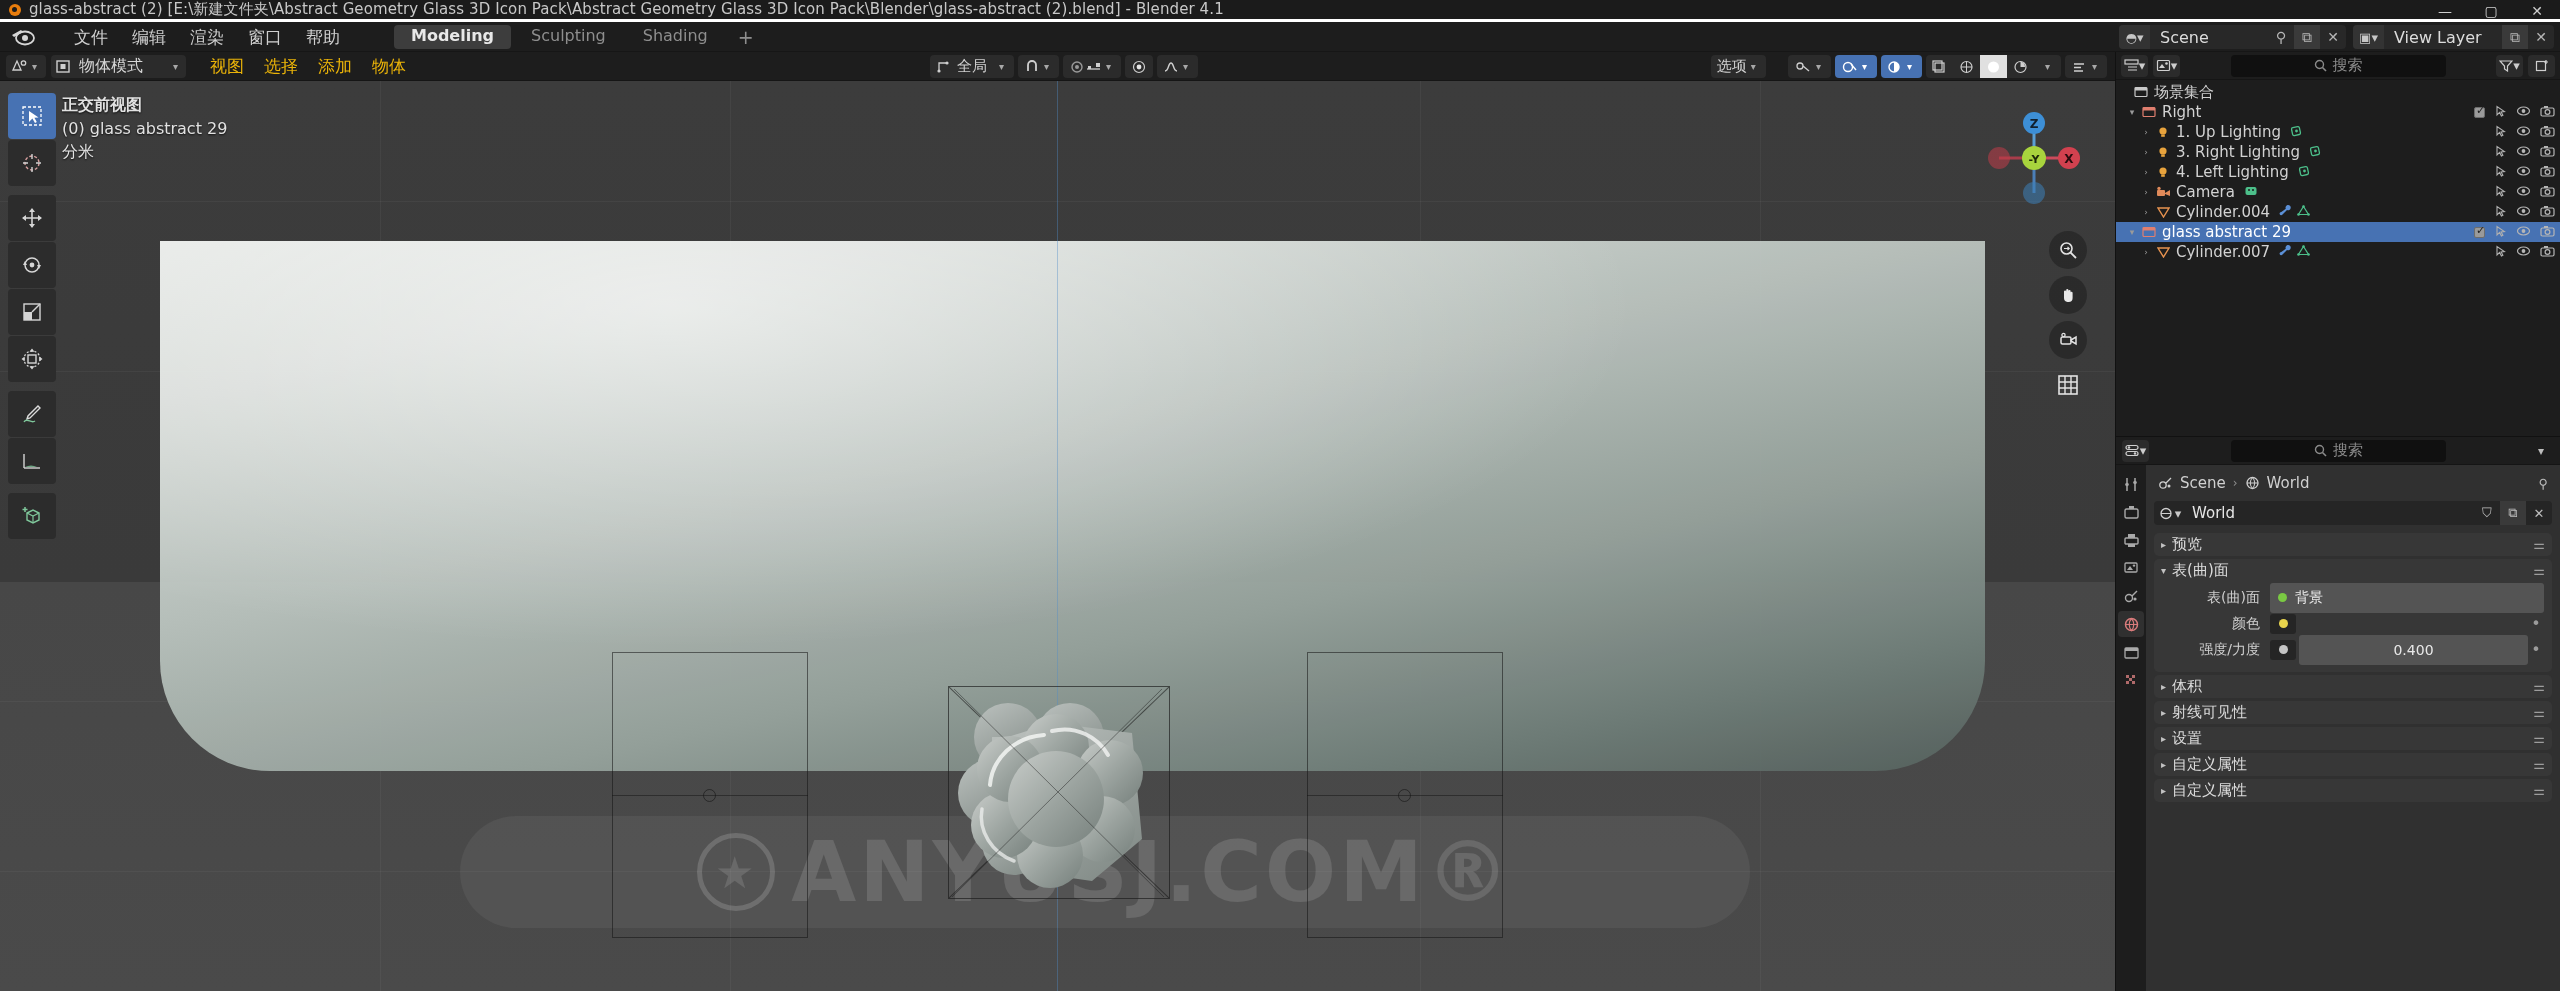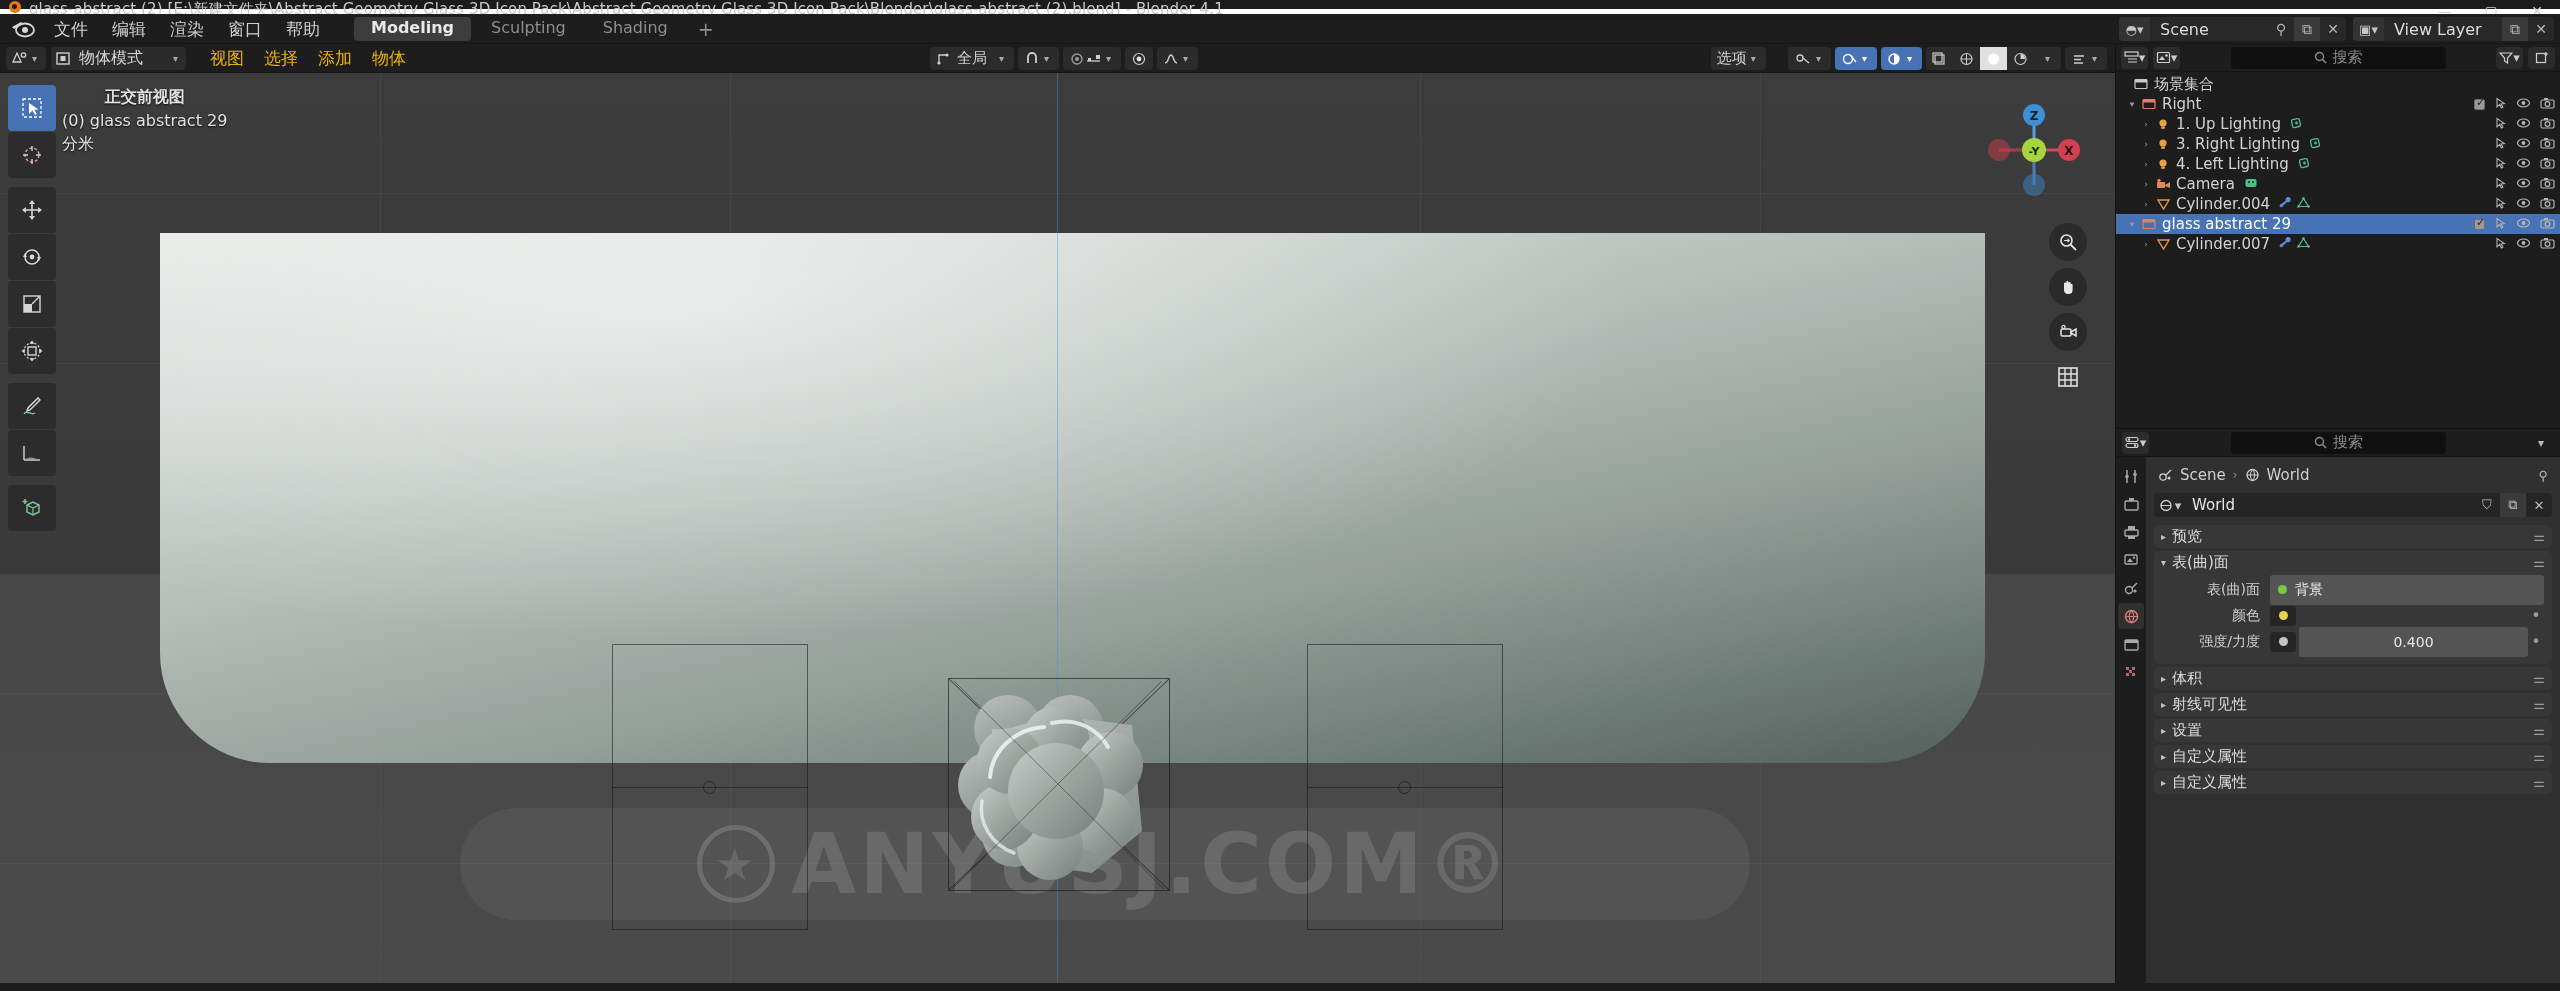--- a/index.html
+++ b/index.html
@@ -1,35 +1,35 @@
 <!DOCTYPE html>
 <html><head>
 <meta charset="utf-8">
 <style>
   * { box-sizing: border-box; margin:0; padding:0; }
   html,body { width:2560px; height:991px; overflow:hidden; background:#1d1d1d;
     font-family:"DejaVu Sans","Liberation Sans",sans-serif; color:#d5d5d5; }
   body { font-size:19px; }
 
   
-  #titlebar { height:14px; background:#1b1b1b; display:flex; align-items:flex-start;
-    border-bottom:5px solid #ffffff; position:relative; }
+  #titlebar { height:22px; background:#1b1b1b; display:flex; align-items:center;
+    border-bottom:3px solid #ffffff; position:relative; }
   #titlebar .tb-ico { width:18px; height:14px; margin:0 5px 0 6px; position:relative; }
   #titlebar .tb-ico::before{ content:""; position:absolute; left:3px; top:1px; width:12px; height:12px;
     border-radius:50%; background:#e87d0d; }
   #titlebar .tb-ico::after{ content:""; position:absolute; left:6px; top:4px; width:5px; height:5px;
     border-radius:50%; background:#1b1b1b; }
   #tb-text { font-size:15px; color:#c8c8c8; white-space:nowrap; letter-spacing:.1px; }
   #win-btns { position:absolute; right:0; top:0; height:22px; display:flex; }
   #win-btns div { width:46px; height:22px; display:flex; align-items:center; justify-content:center;
     font-size:14px; color:#cfcfcf; }
 
   
   #topbar { height:30px; background:#1d1d1d; display:flex; align-items:center; position:relative;
-    border-bottom:1px solid #161616; }
+    border-bottom:1px solid #161616;gap:20px; }
   .blender-logo { width:26px; height:22px; margin:0 6px 0 10px; position:relative; flex:none; }
   .blender-logo svg { display:block; }
   .menu { display:flex; align-items:center; height:30px; }
   .menu .mi { padding:0 12px; font-size:17px; color:#cfcfcf; line-height:30px; cursor:default; }
   .wsp { display:flex; align-items:center; margin-left:22px; height:30px; }
   .wsp .tab { padding:0 17px; height:24px; line-height:22px; font-size:16px; color:#8e8e8e;
     border-radius:4px; margin-right:3px; }
   .wsp .tab.active { background:#3d3d3d; color:#e8e8e8; font-weight:bold; }
   .wsp .plus { padding:0 10px; font-size:19px; color:#8e8e8e; }
   #topbar-right { position:absolute; right:6px; top:3px; display:flex; align-items:center; gap:7px; }
@@ -104,21 +104,21 @@
   #wm .star { display:inline-flex; align-items:center; justify-content:center; width:78px; height:78px;
     border:5px solid rgba(255,255,255,.16); border-radius:50%; margin-right:16px; font-size:44px; }
 
   
   #flower { position:absolute; left:952px; top:608px; width:212px; height:208px; }
   #flower svg { display:block; }
 
   
   #vp-overlay { position:absolute; left:62px; top:12px; line-height:1.48; pointer-events:none; }
   #vp-overlay div { font-size:16px; color:#e2e2e2; text-shadow:0 1px 2px rgba(0,0,0,.8); }
-  #vp-overlay .l1 { font-weight:bold;text-align:center; }
+  #vp-overlay .l1 { font-weight:bold; }
 
   #toolbar { position:absolute; left:8px; top:12px; width:48px; display:flex; flex-direction:column;
     gap:1px; }
   #toolbar .tgrp { display:flex; flex-direction:column; gap:1px; margin-bottom:8px; }
   #toolbar .tbtn { width:48px; height:46px; background:#2c2c2c; display:flex; align-items:center;
     justify-content:center; border-radius:4px; color:#d2d2d2; }
   #toolbar .tbtn.active { background:#4772b3; color:#fff; }
 
   #gizmo { position:absolute; right:22px; top:18px; width:118px; height:118px; }
   #navbtns { position:absolute; right:28px; top:150px; display:flex; flex-direction:column; gap:7px;

